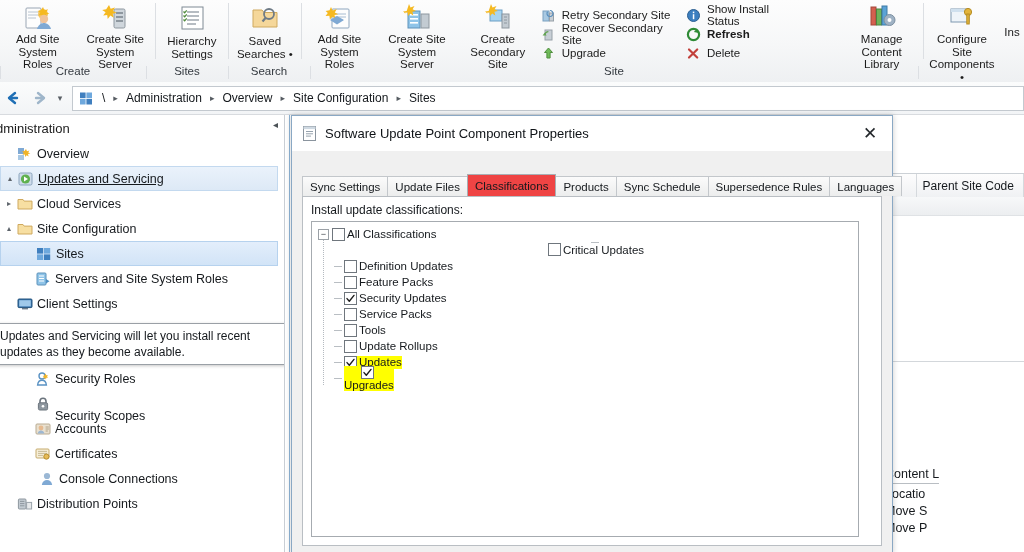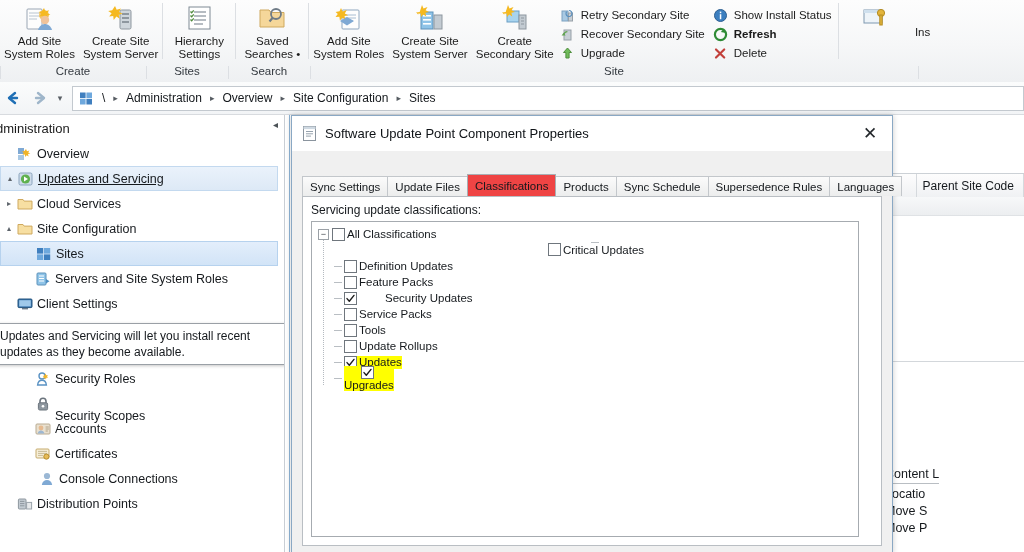--- a/index.html
+++ b/index.html
@@ -274,34 +274,49 @@
           <div class="rb-small">
             <span class="ic">
               <svg width="15" height="15" viewBox="0 0 15 15">
                 <path d="M3 3.5l8.2 8M11.2 3.5l-8.2 8" stroke="#c2403b" stroke-width="2.2" stroke-linecap="round"></path>
               </svg>
             </span>
             <span>Delete</span>
           </div>
         </div>
 
+        <div class="rb-btn" style="margin-left:36px">
+          <span class="ic">
+            <svg width="30" height="30" viewBox="0 0 30 30">
+              <rect x="4" y="5" width="5" height="18" fill="#d4604f" stroke="#a4463a"></rect>
+              <rect x="9.5" y="7" width="5" height="16" fill="#6fb35a" stroke="#4e8240"></rect>
+              <rect x="15" y="4" width="5" height="19" fill="#5ba3d6" stroke="#3f7ba6"></rect>
+              <circle cx="22.5" cy="18" r="5.5" fill="#9fb2c4" stroke="#7d90a1"></circle>
+              <circle cx="22.5" cy="18" r="2" fill="#ffffff"></circle>
+            </svg>
+          </span>
+          <span class="lbl">Manage
+Content Library</span>
+        </div>
       </div>
 
       <div class="rb-sep"></div>
 
       <div class="rb-group">
         <div class="rb-btn">
           <span class="ic">
             <svg width="30" height="30" viewBox="0 0 30 30">
               <rect x="4" y="7" width="18" height="13" fill="#eef4f9" stroke="#7e98b0"></rect>
               <rect x="4" y="7" width="18" height="3" fill="#cfe0ee"></rect>
               <circle cx="21" cy="10" r="3.6" fill="#e3b53c" stroke="#b58c22"></circle>
               <rect x="19.8" y="12" width="2.4" height="10" fill="#e3b53c" stroke="#b58c22"></rect>
             </svg>
           </span>
+          <span class="lbl">Configure Site
+Components •</span>
         </div>
         <div class="rb-btn" style="min-width:16px;padding-top:26px">
           <span class="lbl">Ins</span>
         </div>
       </div>
     </div>
 
     <div class="rb-grouplabels">
       <div class="rb-gdiv" style="left:0"></div>
       <div class="rb-gdiv" style="left:146px"></div>
@@ -578,21 +593,21 @@
           </div>
           <div class="tab">
             <span>Supersedence Rules</span>
           </div>
           <div class="tab">
             <span>Languages</span>
           </div>
         </div>
 
       <div class="dlg-page">
-        <div class="page-label">Servicing update classifications:</div>
+        <div class="page-label">Install update classifications:</div>
         <div class="listbox">
           <div style="position:absolute;left:0;top:4px;width:100%" id="clstree">
               <div class="trow" style="padding-left: 6px;">
                 <span class="exp-box" style="margin-right: 3px;">−</span>
                 <span style="display: inline-flex; align-items: center;">
                   <span class="cb"></span>
                   <span>All Classifications</span>
                 </span>
               </div>
               <div class="trow" style="padding-left: 22px; flex-direction: column;">
@@ -611,21 +626,21 @@
               </div>
               <div class="trow" style="padding-left: 22px;">
                 <span class="dash" style="margin-right: 2px;"></span>
                 <span style="display: inline-flex; align-items: center;">
                   <span class="cb"></span>
                   <span>Feature Packs</span>
                 </span>
               </div>
               <div class="trow" style="padding-left: 22px;">
                 <span class="dash" style="margin-right: 2px;"></span>
-                <span style="display: inline-flex; align-items: center; gap: 26px;">
+                <span style="display: inline-flex; align-items: center;">
                   <span class="cb">
                     <svg width="9" height="9" viewBox="0 0 9 9">
                       <path d="M1 4.6l2.3 2.6L8 1.4" fill="none" stroke="#1c1c1c" stroke-width="1.4" stroke-linecap="round" stroke-linejoin="round"></path>
                     </svg>
                   </span>
                   <span>Security Updates</span>
                 </span>
               </div>
               <div class="trow" style="padding-left: 22px;">
                 <span class="dash" style="margin-right: 2px;"></span>

